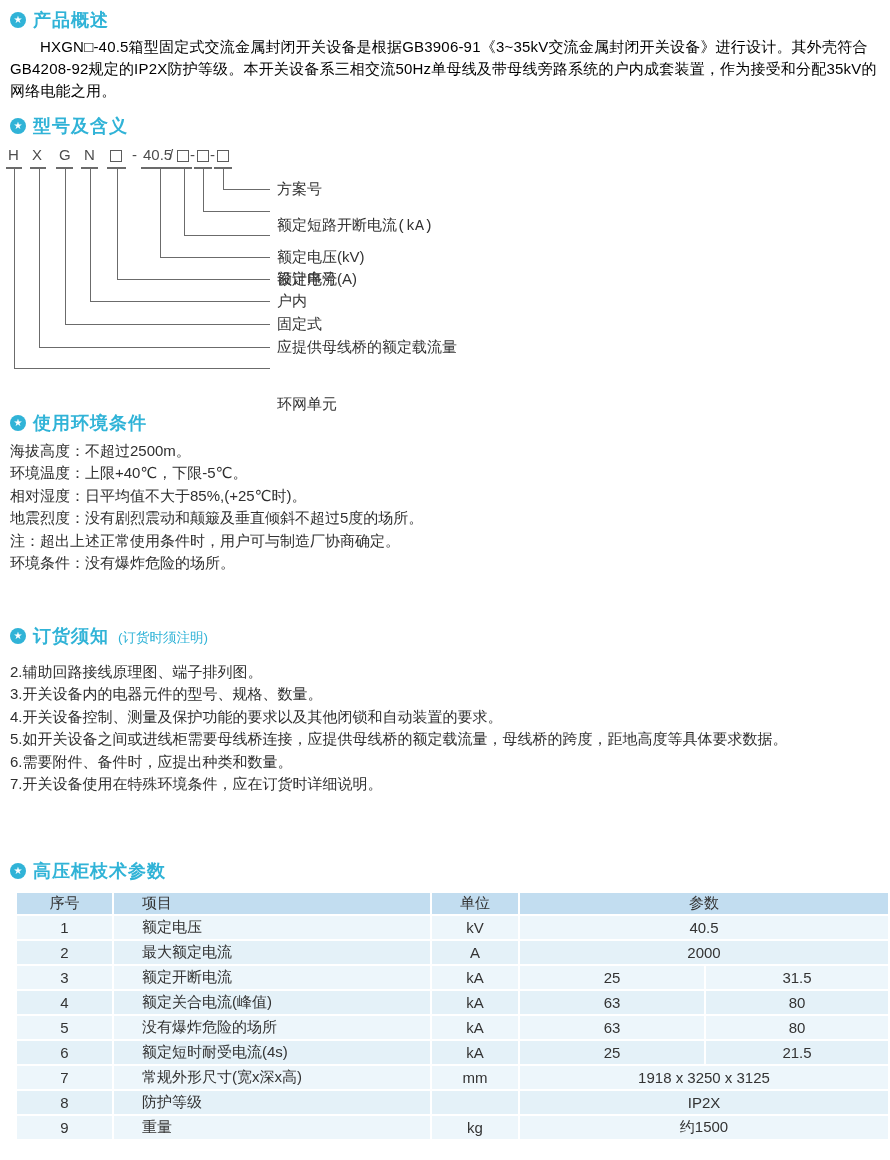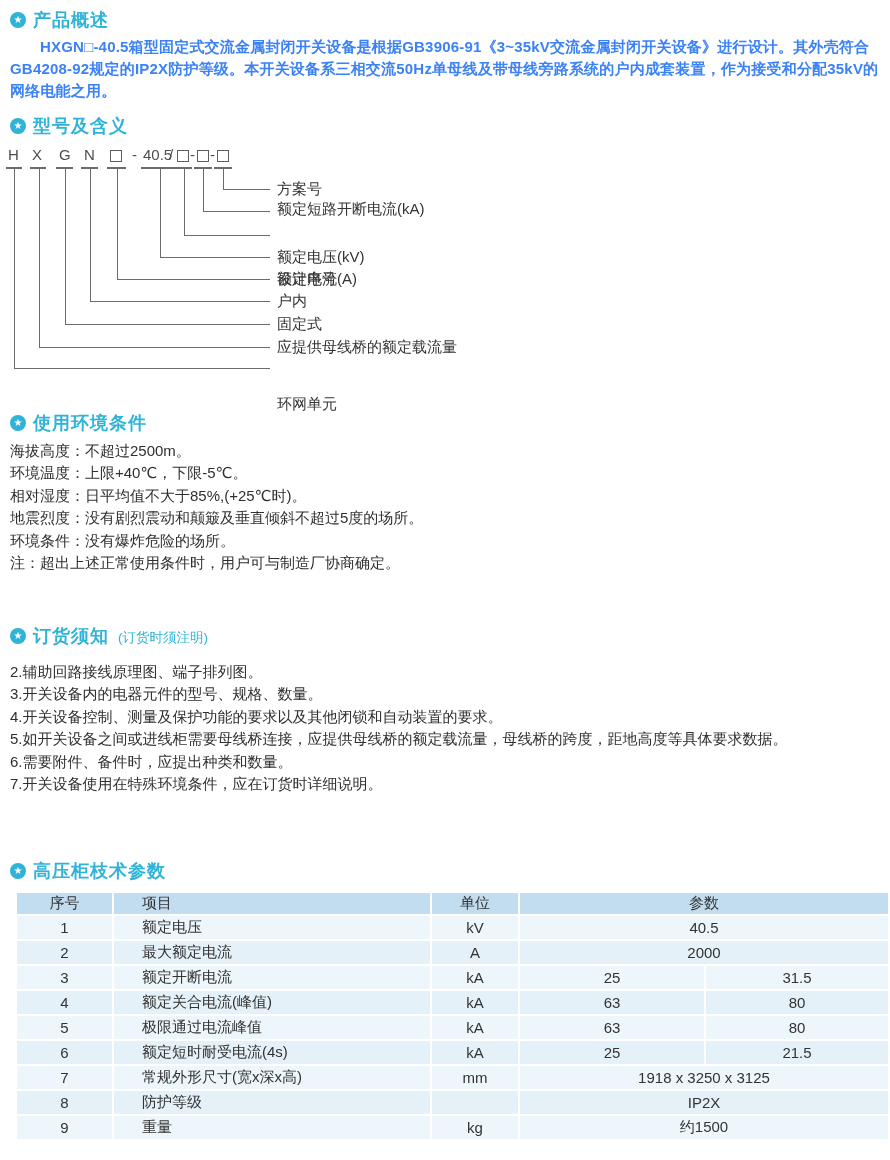--- a/index.html
+++ b/index.html
@@ -10,22 +10,22 @@
   
   .sec-title { position:absolute; left:10px; display:flex; align-items:center; gap:7px; }
   .sec-icon { display:inline-flex; width:16px; height:16px; border-radius:50%;
               background:#30b3d7; color:#ffffff; font-size:10px; line-height:16px;
               align-items:center; justify-content:center; flex:0 0 16px; }
   .sec-text { color:#30b3d7; font-size:18px; font-weight:bold; letter-spacing:1px; }
   .sec-sub  { color:#30b3d7; font-size:13.5px; font-weight:normal; margin-left:2px; padding-top:3px; }
 
   
   .overview-body { position:absolute; left:10px; top:36px; width:872px;
-                   font-size:15px; line-height:22px; color:#3b82f6; text-indent:2em;
-                   letter-spacing:0.2px;font-weight:bold; }
+                   font-size:15px; line-height:22px; color:#000000; text-indent:2em;
+                   letter-spacing:0.2px; }
 
   
   #model-diagram { position:absolute; left:0; top:0; width:890px; height:395px; }
   .mchar  { position:absolute; top:146px; font-size:15px; color:#4d4d4d; }
   .mbox   { position:absolute; top:150px; width:12px; height:12px; border:1.5px solid #5d5d5d; }
   .mline  { position:absolute; top:167px; height:0; border-top:2px solid #6b6b6b; }
   .mconn  { position:absolute; border-left:1px solid #6b6b6b; border-bottom:1px solid #6b6b6b; }
   .mlabel { position:absolute; left:277px; font-size:15px; color:#333333; white-space:nowrap; }
 
   
@@ -76,21 +76,21 @@
       <div class="mline" style="left: 56px; width: 17px;"></div>
       <div class="mline" style="left: 81px; width: 17px;"></div>
       <div class="mline" style="left: 107px; width: 19px;"></div>
       <div class="mline" style="left: 141px; width: 35px;"></div>
       <div class="mline" style="left: 175px; width: 17px;"></div>
       <div class="mline" style="left: 194px; width: 18px;"></div>
       <div class="mline" style="left: 214px; width: 18px;"></div>
       <div class="mconn" style="left: 223px; top: 169px; width: 47px; height: 21px;"></div>
       <span class="mlabel" style="top: 180px; font-family: Liberation Mono, monospace;">方案号</span>
       <div class="mconn" style="left: 203px; top: 169px; width: 67px; height: 43px;"></div>
-      <span class="mlabel" style="top: 200px;">额定短路开断电流(kA)</span>
+      <span class="mlabel" style="top: 216px; font-family: Liberation Mono, monospace;">额定短路开断电流(kA)</span>
       <div class="mconn" style="left: 184px; top: 169px; width: 86px; height: 67px;"></div>
       <span class="mlabel" style="top: 226px; margin-top: 44px;">额定电流(A)</span>
       <div class="mconn" style="left: 160px; top: 169px; width: 110px; height: 89px;"></div>
       <span class="mlabel" style="top: 248px;">额定电压(kV)</span>
       <div class="mconn" style="left: 117px; top: 169px; width: 153px; height: 111px;"></div>
       <span class="mlabel" style="top: 270px;">设计序号</span>
       <div class="mconn" style="left: 90px; top: 169px; width: 180px; height: 133px;"></div>
       <span class="mlabel" style="top: 292px;">户内</span>
       <div class="mconn" style="left: 65px; top: 169px; width: 205px; height: 156px;"></div>
       <span class="mlabel" style="top: 315px;">固定式</span>
@@ -102,22 +102,22 @@
 
   <div class="sec-title" style="top:411px;">
     <span class="sec-icon">★</span>
     <span class="sec-text">使用环境条件</span>
   </div>
   <div id="env-list" class="plain-list" style="top:440px;">
       <div>海拔高度：不超过2500m。</div>
       <div>环境温度：上限+40℃，下限-5℃。</div>
       <div>相对湿度：日平均值不大于85%,(+25℃时)。</div>
       <div>地震烈度：没有剧烈震动和颠簸及垂直倾斜不超过5度的场所。</div>
+      <div>注：超出上述正常使用条件时，用户可与制造厂协商确定。</div>
       <div>环境条件：没有爆炸危险的场所。</div>
-      <div>注：超出上述正常使用条件时，用户可与制造厂协商确定。</div>
     </div>
 
   <div class="sec-title" style="top:624px;">
     <span class="sec-icon">★</span>
     <span class="sec-text">订货须知</span>
     <span class="sec-sub">(订货时须注明)</span>
   </div>
   <div id="order-list" class="plain-list" style="top:661px;">
       <div>2.辅助回路接线原理图、端子排列图。</div>
       <div>3.开关设备内的电器元件的型号、规格、数量。</div>
@@ -169,21 +169,21 @@
         </tr>
         <tr class="r-even">
           <td class="c-no">4</td>
           <td class="c-item">额定关合电流(峰值)</td>
           <td class="c-unit">kA</td>
           <td class="c-val">63</td>
           <td class="c-val">80</td>
         </tr>
         <tr class="r-odd">
           <td class="c-no">5</td>
-          <td class="c-item">极限通过电流峰值</td>
+          <td class="c-item">没有爆炸危险的场所</td>
           <td class="c-unit">kA</td>
           <td class="c-val">63</td>
           <td class="c-val">80</td>
         </tr>
         <tr class="r-even">
           <td class="c-no">6</td>
           <td class="c-item">额定短时耐受电流(4s)</td>
           <td class="c-unit">kA</td>
           <td class="c-val">25</td>
           <td class="c-val">21.5</td>

